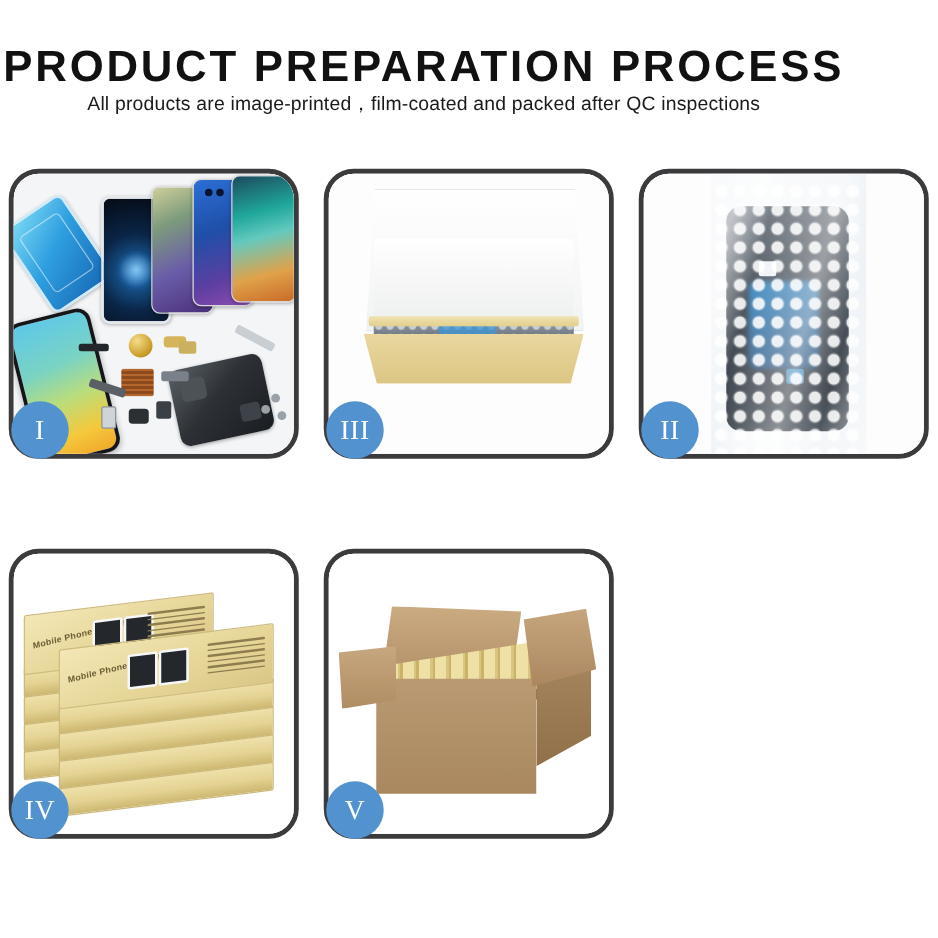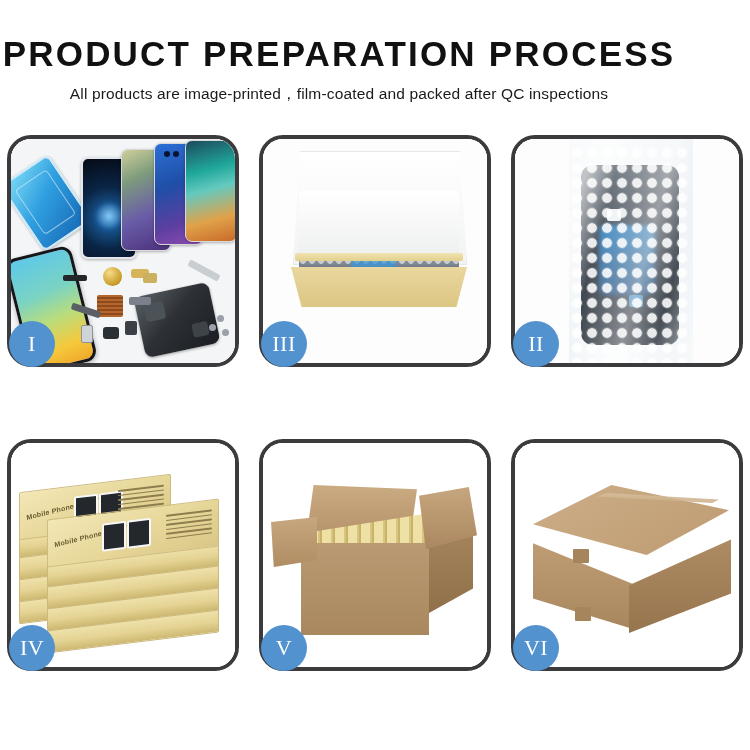--- a/index.html
+++ b/index.html
@@ -13,21 +13,21 @@
   .page{width:678px;height:750px;position:relative;}
 
   
   .header{padding-top:36px;text-align:center;}
   .title{
     font-size:35px;font-weight:700;color:#111;
     letter-spacing:2.2px;line-height:1;
     white-space:nowrap;
   }
   .subtitle{
-    margin-top:13px;font-size:15.5px;color:#1a1a1a;
+    margin-top:2px;font-size:15.5px;color:#1a1a1a;
     letter-spacing:.15px;white-space:nowrap;
   }
 
   
   .grid{
     position:absolute;left:0;top:135px;width:750px;
     display:grid;
     grid-template-columns:repeat(3,232px);
     grid-template-rows:232px 232px;
     justify-content:center;
@@ -423,27 +423,15 @@
         <div class="inner"></div>
         <div class="goods"></div>
         <div class="bodyR"></div>
         <div class="body"></div>
         <div class="flapL"></div>
         <div class="flapR"></div>
       </div>
       <div class="badge">V</div>
     </div>
 
-    <div class="panel p6">
-      <div class="stage">
-        <div class="p6bg"></div>
-        <div class="top"></div>
-        <div class="tape"></div>
-        <div class="left"></div>
-        <div class="right"></div>
-        <div class="tab t1"></div>
-        <div class="tab t2"></div>
-      </div>
-      <div class="badge">VI</div>
-    </div>
 
   </div>
 </div>
 
 </body></html>

